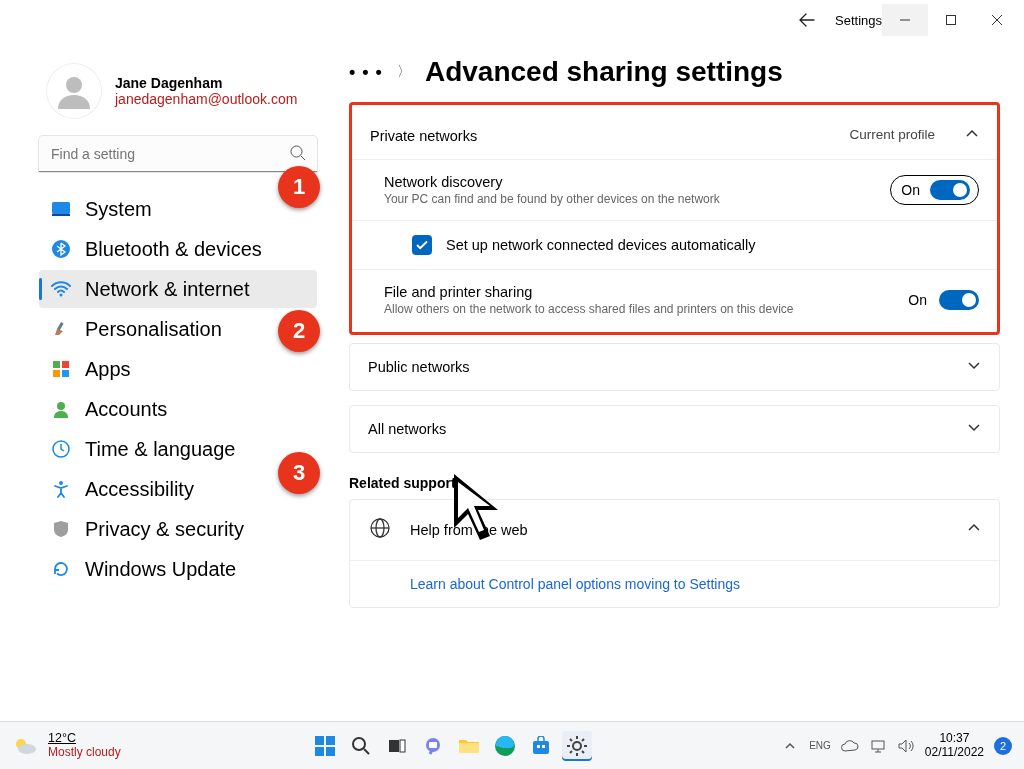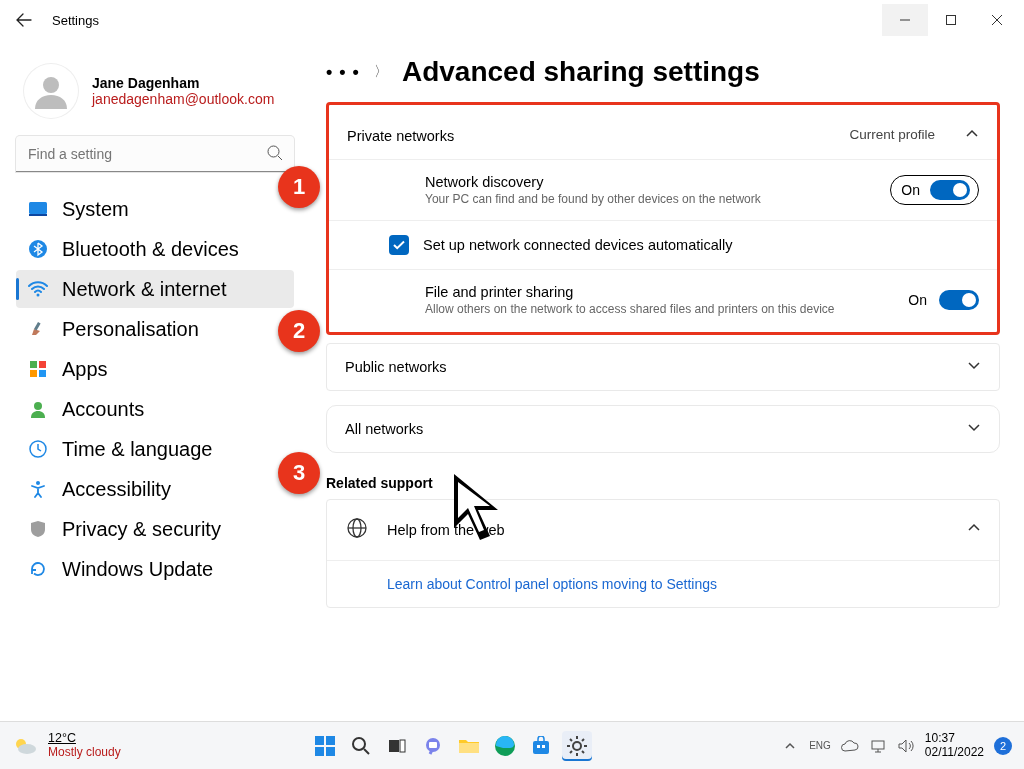--- a/index.html
+++ b/index.html
@@ -1,28 +1,28 @@
 <!DOCTYPE html>
 <html><head>
 <meta charset="utf-8">
 <style>
   * { box-sizing: border-box; margin: 0; padding: 0; font-family: "Segoe UI", Arial, sans-serif; }
   body { width: 1024px; height: 769px; background: #fff; overflow: hidden; position: relative; }
 
   
-  .titlebar { height: 40px; display: flex; align-items: center; justify-content: space-between; padding: 0 4px 0 12px; }
+  .titlebar { height: 40px; display: flex; align-items: center; justify-content: flex-end; padding: 0 4px 0 12px; }
   .titlebar-left { display: flex; align-items: center; gap: 16px; }
   .back-btn { width: 24px; height: 24px; display:flex; align-items:center; justify-content:center; cursor:pointer; }
   .title-text { font-size: 13px; }
   .win-controls { display: flex; }
   .win-btn { width: 46px; height: 32px; display:flex; align-items:center; justify-content:center; cursor:pointer; }
   .win-btn.min { background:#f2f2f2; }
 
   
-  .app { display: flex; height: calc(100% - 40px - 48px); }
+  .app { display: flex; height: calc(100% - 40px - 48px); margin-left: 23px; }
   .sidebar { width: 310px; padding: 8px 0 0 16px; }
   .content { flex: 1; padding: 8px 24px 0 16px; overflow:hidden; }
 
   
   .user { display:flex; align-items:center; gap:14px; padding: 16px 0 18px 8px; }
   .avatar { width: 54px; height: 54px; border-radius: 50%; background:#fff; display:flex; align-items:center; justify-content:center; box-shadow: 0 0 0 1px #eee; }
   .avatar svg { fill: #bdbdbd; }
   .user-name { font-weight:600; font-size:14px; }
   .user-email { font-size:14px; color:#b91c1c; }
 
@@ -44,21 +44,21 @@
   .chev { font-size:14px; color:#555; }
   .crumb-title { font-size:28px; font-weight:600; }
 
   
   .card { border:1px solid #e9e9e9; border-radius:4px; margin-top:8px; background:#fff; }
   .section-head { display:flex; align-items:center; justify-content:space-between; padding:14px 18px; cursor:pointer; }
   .section-title { font-size:14.5px; }
   .profile-tag { font-size:13.5px; color:#444; margin-right:10px; }
   .head-right { display:flex; align-items:flex-start; gap:20px; }
 
-  .row { border-top:1px solid #eee; padding:14px 18px 14px 96px; display:flex; align-items:center; justify-content:space-between; gap:18px; }
+  .row { border-top:1px solid #eee; padding:14px 18px 14px 32px; display:flex; align-items:center; justify-content:space-between; gap:18px; }
   .row.checkbox-row { justify-content:flex-start; gap:14px; padding-left:60px; }
   .row .info .t { font-size:14.5px; }
   .row .info .d { font-size:12px; color:#666; margin-top:2px; max-width:480px; }
 
   
   .toggle-wrap { display:flex; align-items:center; gap:12px; }
   .toggle-label { font-size:14px; }
   .toggle { width:40px; height:20px; border-radius:10px; background:#0067c0; position:relative; cursor:pointer; }
   .toggle .knob { position:absolute; right:3px; top:3px; width:14px; height:14px; background:#fff; border-radius:50%; }
   .toggle-outline { padding:4px 8px 4px 10px; border:1.5px solid #000; border-radius:18px; display:flex; align-items:center; gap:10px; }
@@ -86,21 +86,21 @@
   .taskbar { position:absolute; bottom:0; left:0; right:0; height:48px; background:#f5f6f8; border-top:1px solid #ddd; display:flex; align-items:center; justify-content:space-between; padding:0 12px; }
   .tb-left { display:flex; align-items:center; gap:10px; }
   .weather-ico { width:26px; height:26px; }
   .wx-temp { font-size:12.5px; line-height:1.1;text-decoration:underline; }
   .wx-desc { font-size:12px; color:#b91c1c; }
   .tb-center { display:flex; align-items:center; gap:6px; }
   .tb-ico { width:30px; height:30px; display:flex; align-items:center; justify-content:center; border-radius:4px; cursor:pointer; }
   .tb-ico.active-app { box-shadow: inset 0 -2px 0 #1976d2; background:#e9eef7; }
   .tb-right { display:flex; align-items:center; gap:10px; }
   .tray-ico { width:18px; height:18px; display:flex; align-items:center; justify-content:center; }
-  .clock { text-align:left; font-size:12px; line-height:1.15; }
+  .clock { text-align:center; font-size:12px; line-height:1.15; }
   .notif-badge { width:18px; height:18px; border-radius:50%; background:#1e6fd9; color:#fff; font-size:11px; display:flex; align-items:center; justify-content:center; }
 
   .chev-icon { display:inline-block; }
 </style>
 </head>
 <body>
 
 <div class="titlebar">
   <div class="titlebar-left">
     <div class="back-btn">
@@ -307,21 +307,21 @@
 
     <div class="card">
       <div class="section-head">
         <span class="section-title">Public networks</span>
         <span class="chev-icon"><svg width="14" height="14" viewBox="0 0 14 14">
               <path d="M2 5l5 5 5-5" stroke="#333" fill="none" stroke-width="1.5"></path>
             </svg></span>
       </div>
     </div>
 
-    <div class="card" style="margin-top:14px;border-radius:10px;">
+    <div class="card" style="margin-top:14px;">
       <div class="section-head">
         <span class="section-title">All networks</span>
         <span class="chev-icon"><svg width="14" height="14" viewBox="0 0 14 14">
               <path d="M2 5l5 5 5-5" stroke="#333" fill="none" stroke-width="1.5"></path>
             </svg></span>
       </div>
     </div>
 
     <div class="rel-title">Related support</div>
     <div class="card">

